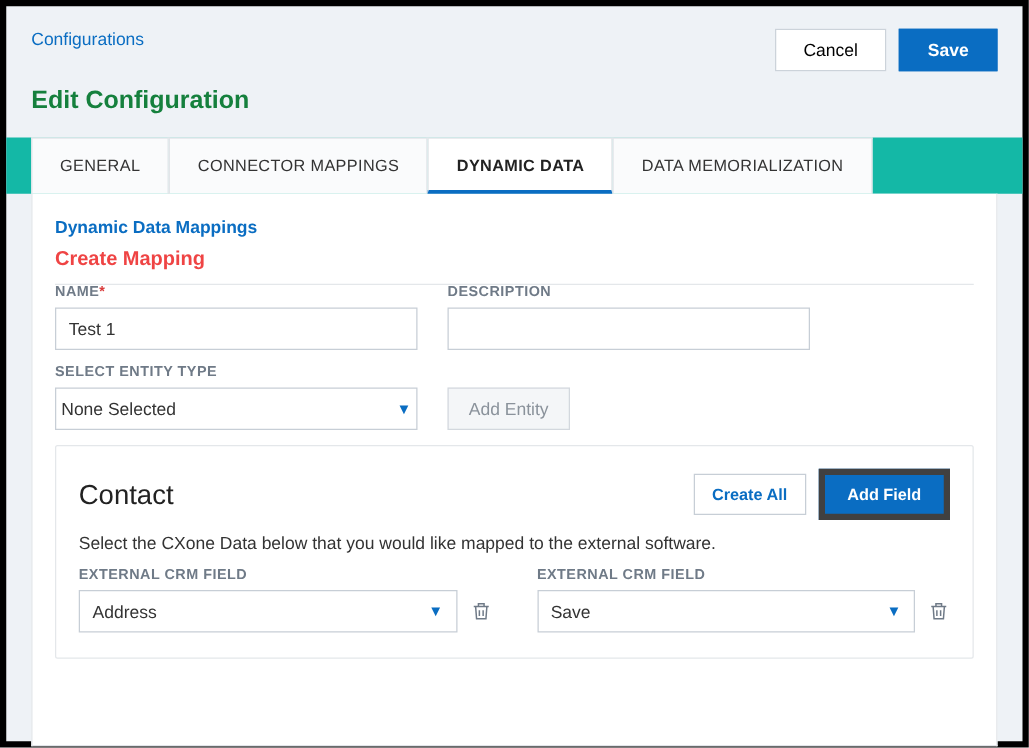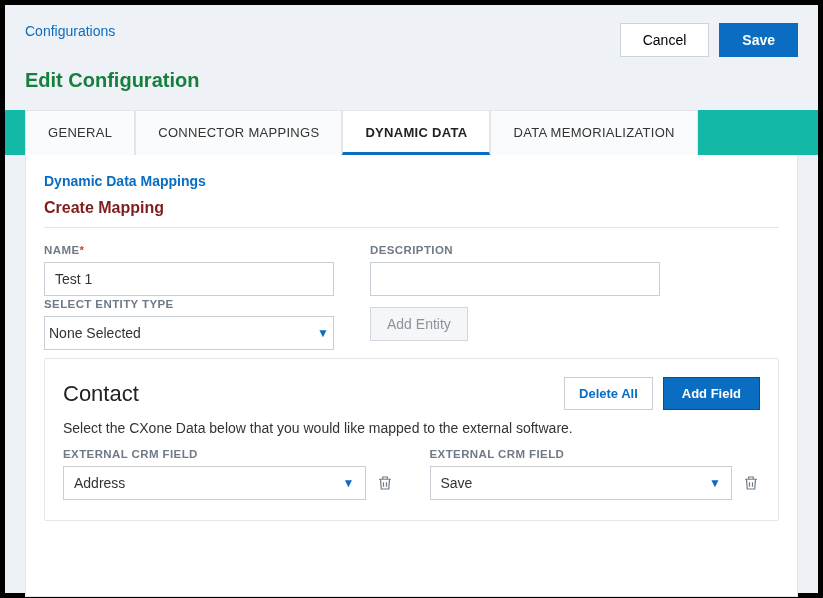--- a/index.html
+++ b/index.html
@@ -82,27 +82,26 @@
     height: 442px;
   }
   .section-link {
     color: #0a6dc2;
     font-size: 14px;
     font-weight: 700;
   }
   .section-title {
     font-size: 16px;
     font-weight: 700;
-    color: #7f1d1d;
+    color: #ef4444;
     margin-top: 10px;
     padding-bottom: 10px;
     border-bottom: 1px solid #e4e7ea;
-    margin-bottom: 16px;
-  }
-  .form-row { display: flex; gap: 36px; margin-bottom: 2px; }
+  }
+  .form-row { display: flex; gap: 24px; margin-bottom: 12px; }
   .form-col { display: flex; flex-direction: column; }
   .label {
     font-size: 11.5px;
     font-weight: 700;
     color: #6f7a87;
     letter-spacing: 0.4px;
     margin-bottom: 6px;
   }
   .req { color: #d93a3a; }
   .text-input {
@@ -161,21 +160,21 @@
     background: #fff;
     border: 1px solid #c7ced6;
     padding: 8px 14px;
     font-weight: 700;
     font-size: 13px;
     cursor: pointer;
   }
   .btn-solid-primary {
     color: #fff;
     background: #0a6dc2;
-    border: 1px solid #404040;
+    border: 5px solid #404040;
     padding: 8px 18px;
     font-weight: 700;
     font-size: 13px;
     cursor: pointer;
   }
   .card-desc {
     font-size: 14px;
     color: #333;
     margin: 10px 0 12px 0;
   }
@@ -234,36 +233,36 @@
       <div class="form-col">
         <div class="label"><span>NAME</span><span class="req">*</span></div>
         <input class="text-input" value="Test 1" style="">
       </div>
       <div class="form-col">
         <div class="label">DESCRIPTION</div>
         <input class="text-input" value="" style="">
       </div>
     </div>
 
-    <div class="form-row" style="align-items:center;">
+    <div class="form-row" style="align-items:flex-end;">
       <div class="form-col">
         <div class="label">SELECT ENTITY TYPE</div>
         <div class="select">
           <span>None Selected</span>
           <span class="chevron">▼</span>
         </div>
       </div>
       <button class="btn-muted">Add Entity</button>
     </div>
 
     <div class="card">
       <div class="card-header">
         <div class="card-title">Contact</div>
         <div class="card-actions">
-          <button class="btn-outline-primary">Delete All</button>
+          <button class="btn-outline-primary">Create All</button>
           <button class="btn-solid-primary">Add Field</button>
         </div>
       </div>
       <div class="card-desc">Select the CXone Data below that you would like mapped to the external software.</div>
 
       <div class="field-row">
         <div class="field-group">
           <div class="label">EXTERNAL CRM FIELD</div>
           <div class="select-row">
             <div class="select-wide">

